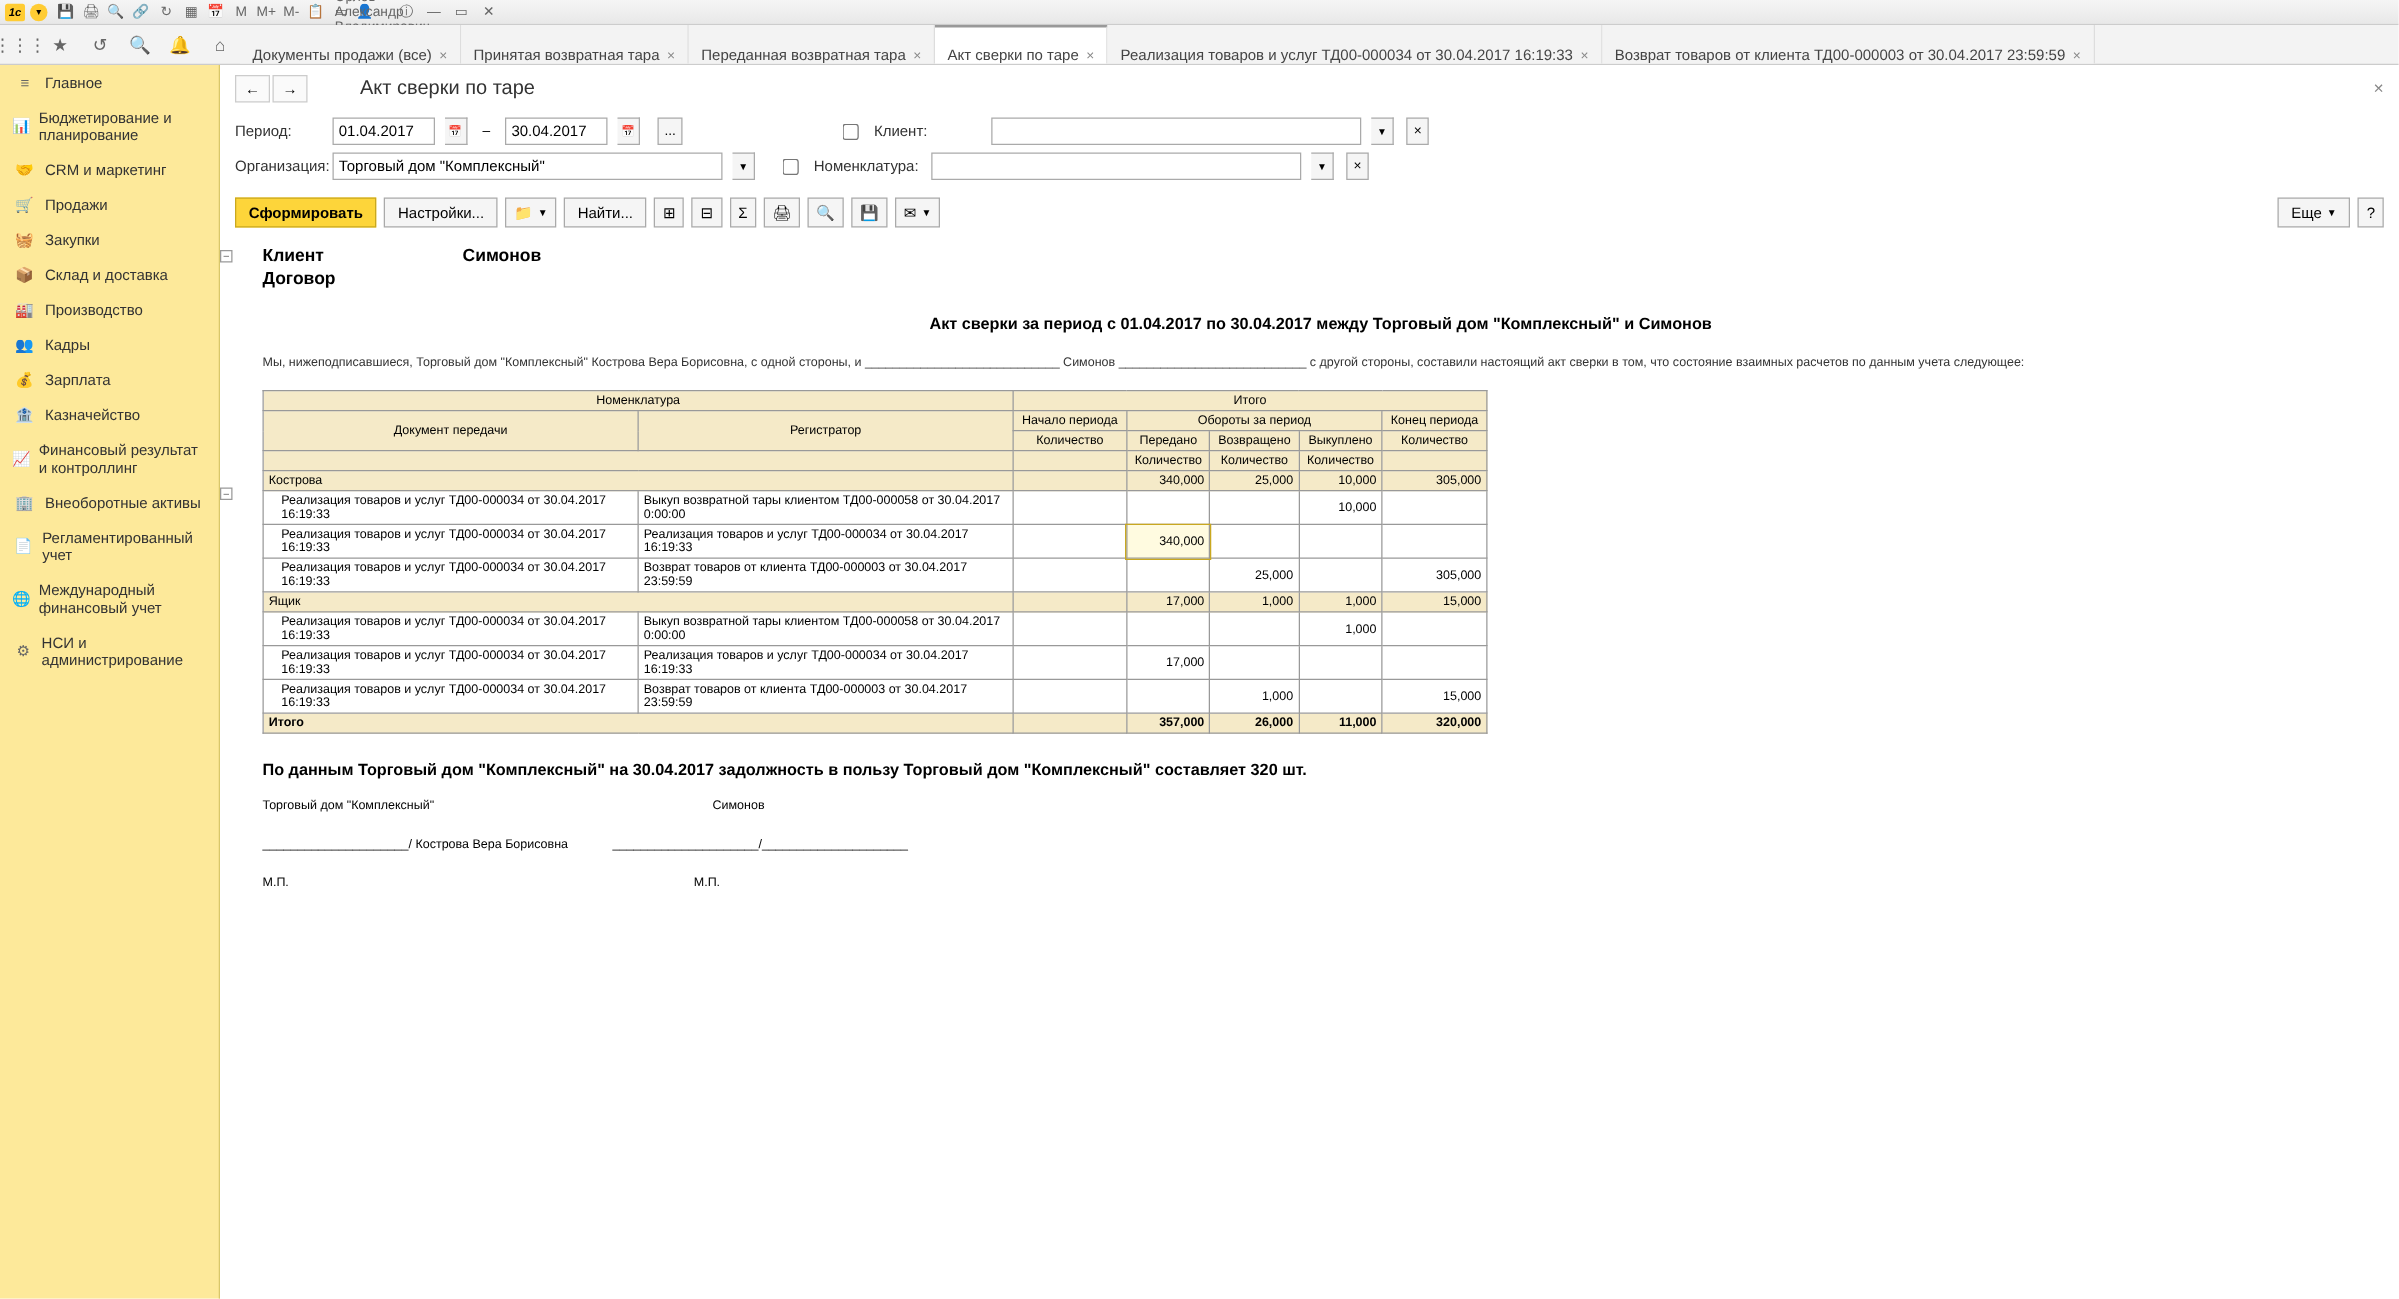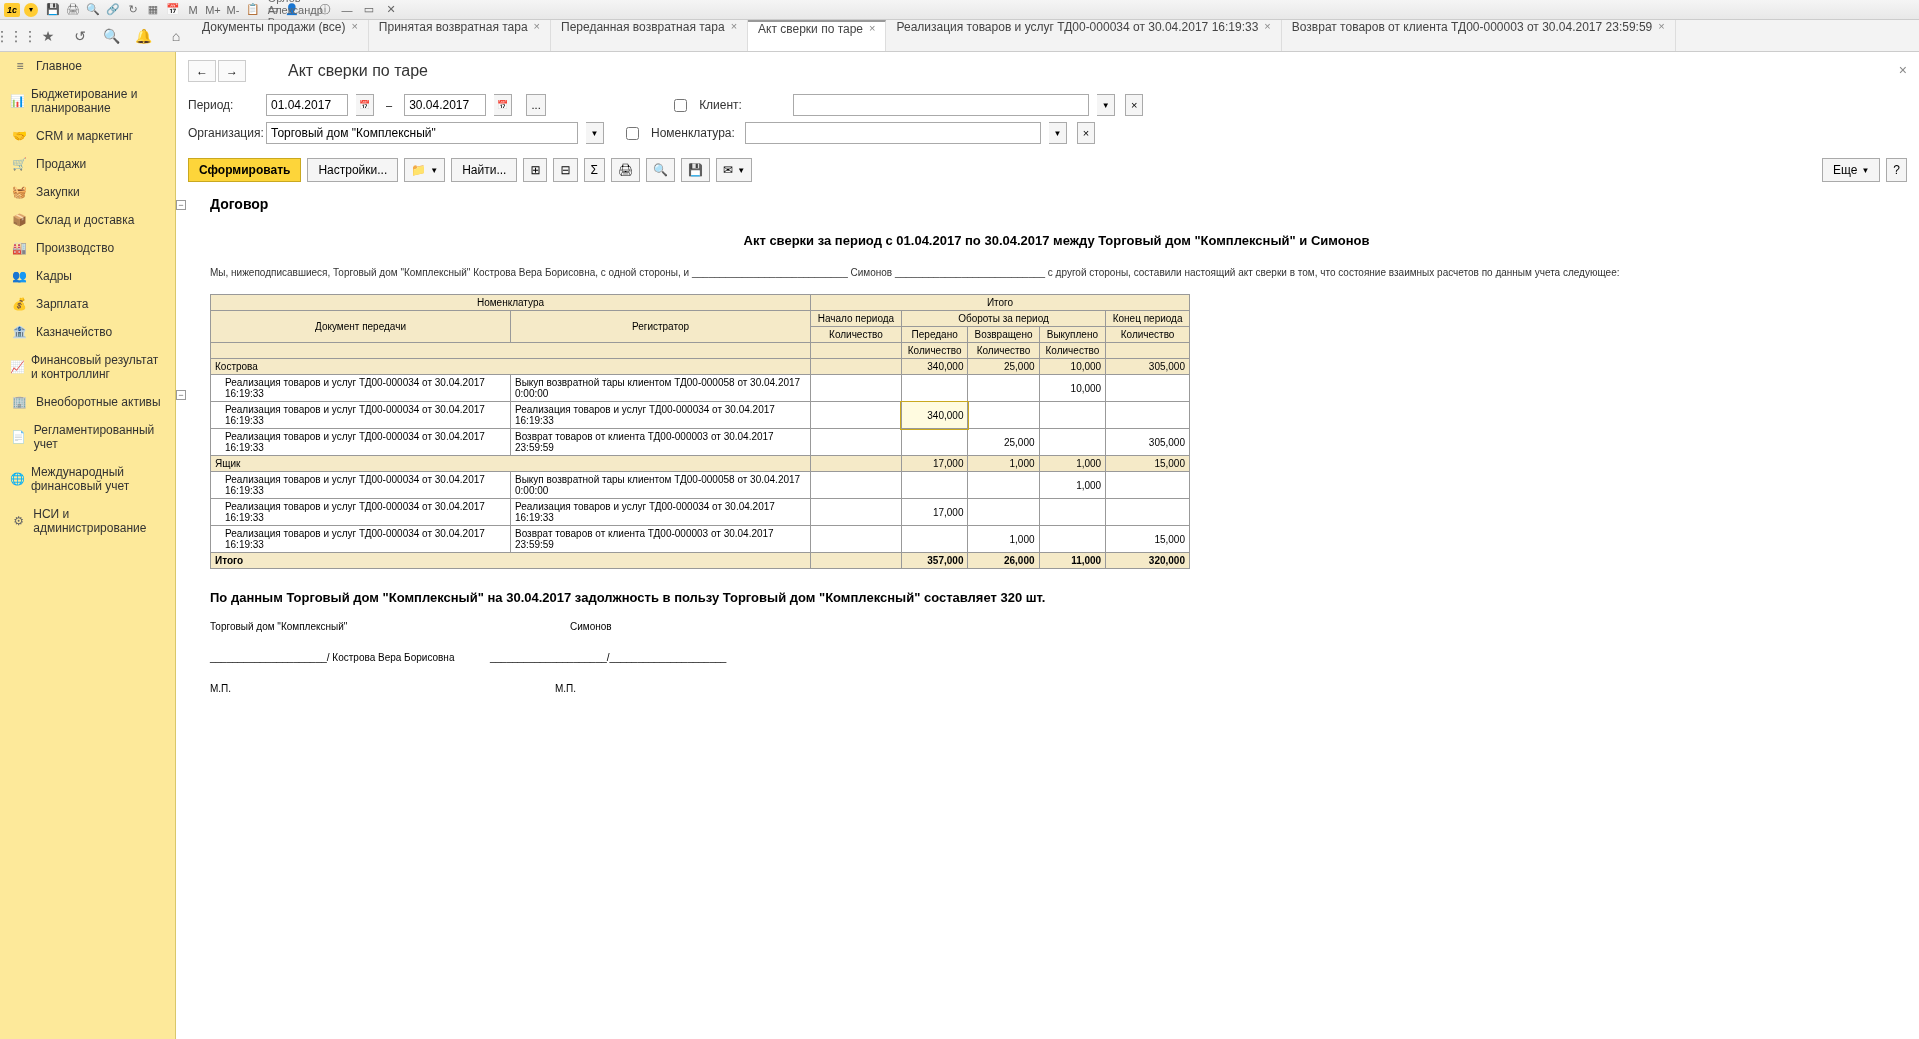--- a/index.html
+++ b/index.html
@@ -10,21 +10,21 @@
 .titlebar .dd { width: 14px; height: 14px; background: #fc3; border-radius: 50%; margin-right: 8px; font-size: 8px; text-align: center; line-height: 14px; }
 .titlebar .title { color: #666; font-size: 11px; flex: 1; }
 .titlebar .tbicons { display: flex; gap: 6px; align-items: center; }
 .titlebar .tbicons span { width: 14px; height: 14px; display: inline-flex; align-items: center; justify-content: center; color: #666; font-size: 11px; cursor: pointer; }
 .titlebar .user { color: #5a8fbb; font-size: 11px; margin: 0 6px; }
 .titlebar .wbtn { width: 14px; height: 14px; display: inline-flex; align-items: center; justify-content: center; color: #666; cursor: pointer; margin-left: 2px; }
 
 .tabbar { height: 32px; background: #f3f3f3; border-bottom: 1px solid #ccc; display: flex; align-items: stretch; }
 .tabbar .ticon { width: 32px; display: flex; align-items: center; justify-content: center; color: #666; font-size: 14px; cursor: pointer; }
 .tabbar .tabs { display: flex; flex: 1; overflow: hidden; }
-.tab { display: flex; align-items: flex-start; padding: 0 10px; border-right: 1px solid #ddd; background: #f3f3f3; cursor: pointer; white-space: nowrap; font-size: 12px; color: #444; }
+.tab { display: flex; align-items: flex-end; padding: 0 10px; border-right: 1px solid #ddd; background: #f3f3f3; cursor: pointer; white-space: nowrap; font-size: 12px; color: #444; }
 .tab.active { background: #fff; border-top: 2px solid #999; }
 .tab .x { margin-left: 6px; color: #888; font-size: 11px; }
 
 .main { display: flex; height: calc(100vh - 52px); }
 
 .sidebar { width: 176px; background: #fde99a; border-right: 1px solid #d9c76a; overflow-y: auto; }
 .sideitem { display: flex; align-items: center; padding: 7px 10px; cursor: pointer; font-size: 12px; color: #333; }
 .sideitem .si { width: 20px; text-align: center; color: #666; margin-right: 6px; font-size: 12px; }
 
 .content { flex: 1; display: flex; flex-direction: column; background: #fff; position: relative; }
@@ -271,20 +271,21 @@
         </button>
       <button class="tbtn icon">?</button>
     </div>
 
     <div class="report">
       <div class="gutter">
         <div class="gbox">−</div>
         <div class="gbox">−</div>
       </div>
       <div class="rwrap">
+        <div class="clientrow"><span class="lbl">Клиент</span><span class="val">Симонов</span></div>
         <div class="clientrow"><span class="lbl">Договор</span></div>
         <div class="rtitle">Акт сверки за период с 01.04.2017 по 30.04.2017 между Торговый дом "Комплексный" и Симонов</div>
         <div class="rtext"><span>Мы, нижеподписавшиеся,  Торговый дом "Комплексный" Кострова Вера Борисовна, с одной стороны, и ____________________________ Симонов</span> <span>___________________________ с другой стороны, составили настоящий акт сверки в том, что состояние взаимных расчетов по данным учета следующее:</span></div>
 
         <table class="rtable">
           <tbody>
               <tr>
             <th colspan="2">Номенклатура</th>
             <th colspan="5">Итого</th>
           </tr>

